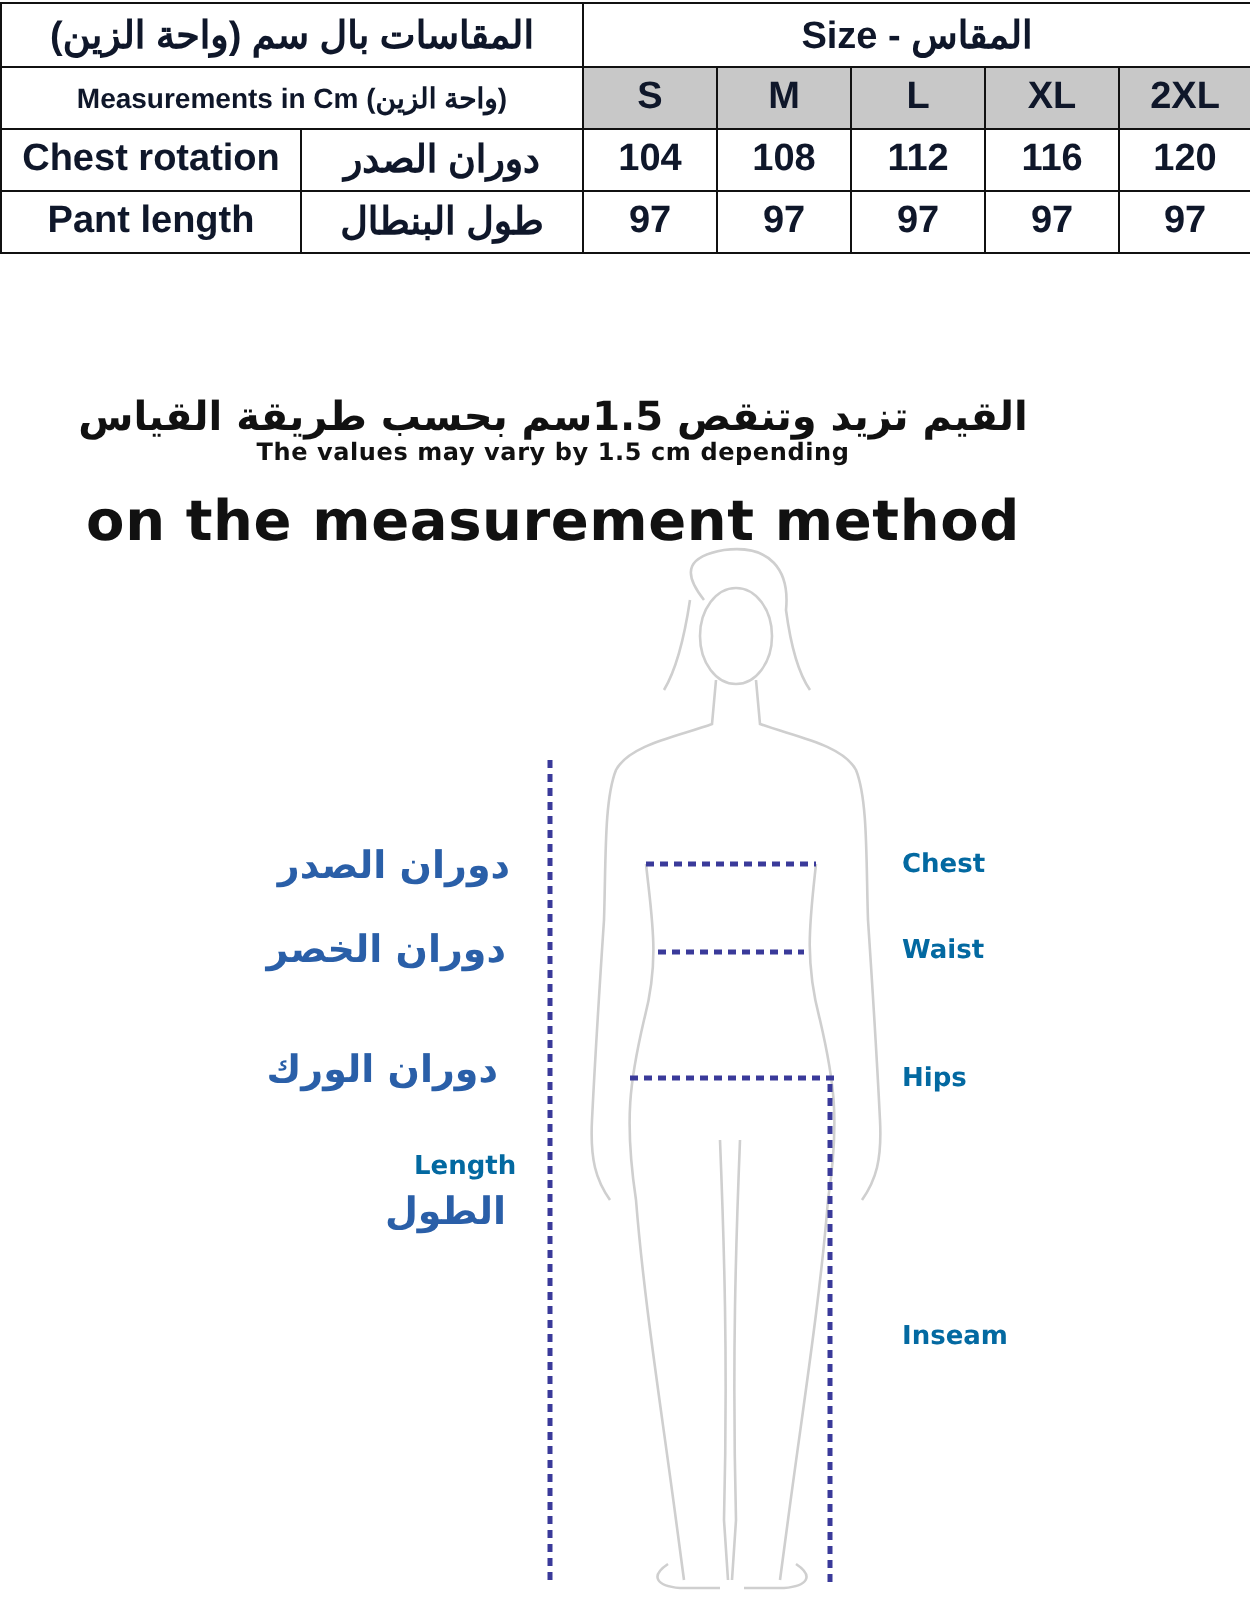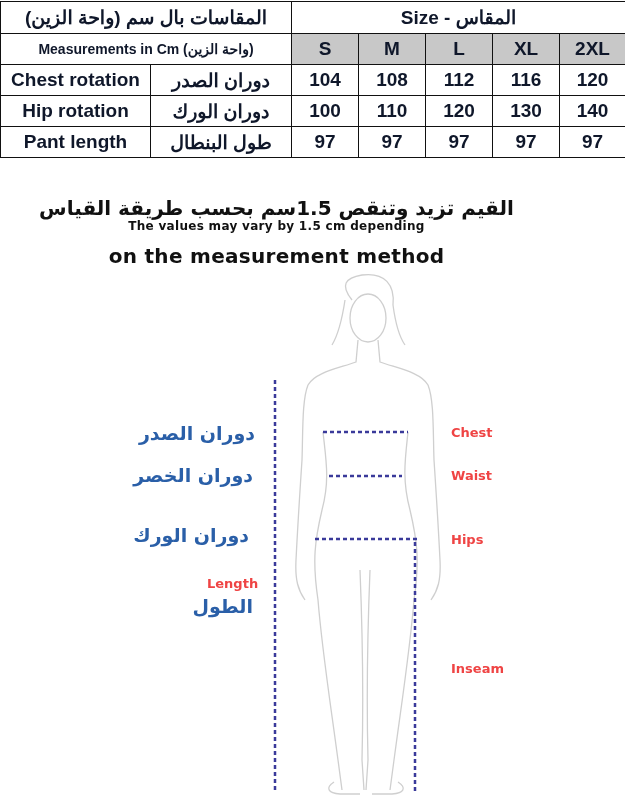--- a/index.html
+++ b/index.html
@@ -6,25 +6,25 @@
   body { width:625px; height:799px; position:relative; overflow:hidden; font-family:"Liberation Sans", sans-serif; }
   table.sz { position:absolute; left:0; top:1px; width:625px; border-collapse:collapse; table-layout:fixed; }
   table.sz td { border:1.5px solid #111; text-align:center; font-weight:bold; color:#0f172a; padding:0; height:30px; font-size:19px; }
   table.sz tr.hdr1 td { height:31px; font-size:19px; }
   table.sz td.gray { background:#c8c8c8; }
   table.sz td.lbl-en { font-size:19px; }
   table.sz td.lbl-ar { font-size:19px; direction:rtl; }
   .note { position:absolute; left:0; width:553px; text-align:center; font-weight:bold; color:#111; }
   .note.ar { top:196px; font-size:20px; direction:rtl; font-family:"DejaVu Sans", sans-serif; }
   .note.en1 { top:219px; font-size:12px; font-family:"DejaVu Sans", sans-serif; letter-spacing:0.3px; }
-  .note.en2 { top:244px; font-size:20px; font-family:"DejaVu Sans", sans-serif; letter-spacing:0.3px; }
+  .note.en2 { top:244px; font-size:28px; font-family:"DejaVu Sans", sans-serif; letter-spacing:0.3px; }
   .fig { position:absolute; left:0; top:270px; width:625px; height:529px; }
   .lab { position:absolute; color:#3b3b8f; font-family:"DejaVu Sans", sans-serif; }
   .lab.ar { font-size:19px; font-weight:bold; color:#2a5fa8; direction:rtl; }
-  .lab.en { font-size:13px; font-weight:bold; color:#ef4444; }
+  .lab.en { font-size:13px; font-weight:bold; color:#0369a1; }
 </style>
 </head>
 <body>
 
 <table class="sz">
   <colgroup>
     <col style="width:150px">
       <col style="width:141px">
     <col style="width:67px">
       <col style="width:67px">
@@ -46,29 +46,20 @@
     <td class="gray">2XL</td>
   </tr>
   <tr>
     <td class="lbl-en">Chest rotation</td>
     <td class="lbl-ar">دوران الصدر</td>
     <td>104</td>
     <td>108</td>
     <td>112</td>
     <td>116</td>
     <td>120</td>
-  </tr>
-  <tr>
-    <td class="lbl-en">Hip rotation</td>
-    <td class="lbl-ar">دوران الورك</td>
-    <td>100</td>
-    <td>110</td>
-    <td>120</td>
-    <td>130</td>
-    <td>140</td>
   </tr>
   <tr>
     <td class="lbl-en">Pant length</td>
     <td class="lbl-ar">طول البنطال</td>
     <td>97</td>
     <td>97</td>
     <td>97</td>
     <td>97</td>
     <td>97</td>
   </tr>

